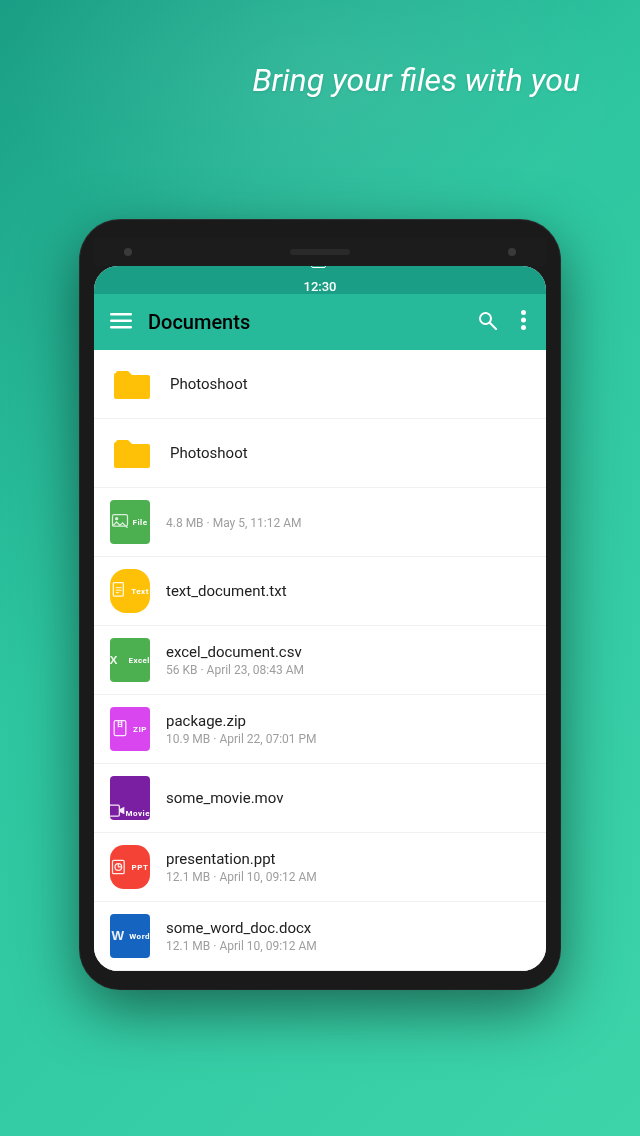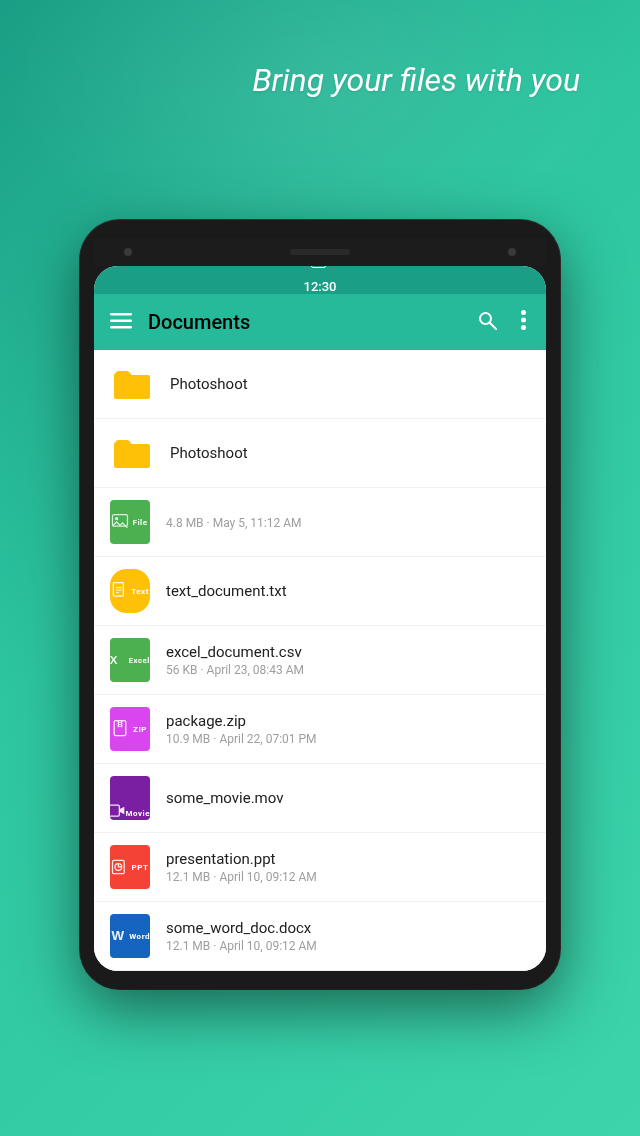--- a/index.html
+++ b/index.html
@@ -392,21 +392,21 @@
               </svg>
             </div>
             <div class="file-icon-label">Movie</div>
           </div>
           <div class="item-info">
             <div class="item-name">some_movie.mov</div>
           </div>
         </div>
 
         <div class="list-item">
-          <div class="file-icon-img" style="background:#f44336; flex-shrink:0; margin-right:16px; border-radius:4px;">
+          <div class="file-icon-img" style="background:#f44336; flex-shrink:0; margin-right:16px; border-radius:14px;">
             <div class="file-icon-body">
               <svg width="20" height="18" viewBox="0 0 24 20" fill="white" opacity="0.9">
                 <rect x="3" y="2" width="14" height="16" rx="1.5" fill="none" stroke="white" stroke-width="1.5"></rect>
                 <circle cx="10" cy="10" r="4" fill="none" stroke="white" stroke-width="1.5"></circle>
                 <path d="M10 6 L10 10 L13.5 10" stroke="white" stroke-width="1.5" fill="none"></path>
               </svg>
             </div>
             <div class="file-icon-label">PPT</div>
           </div>
           <div class="item-info">

